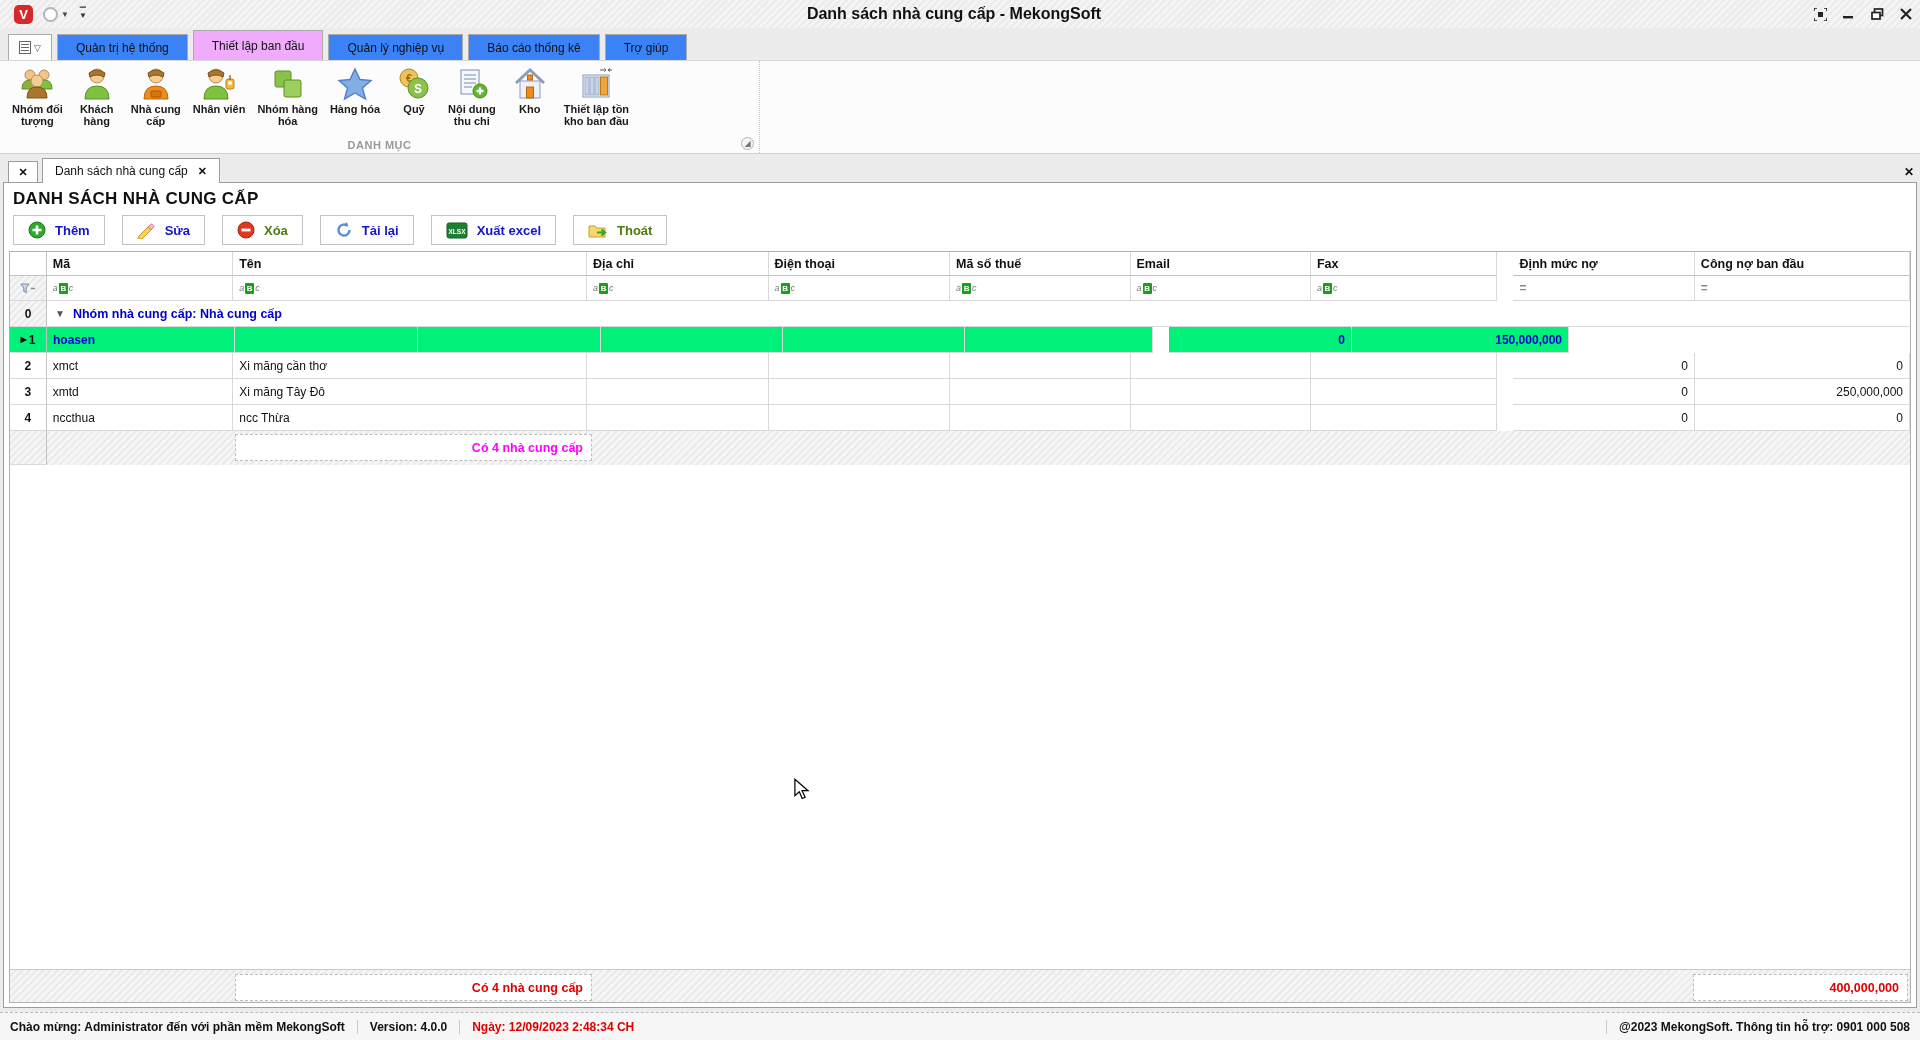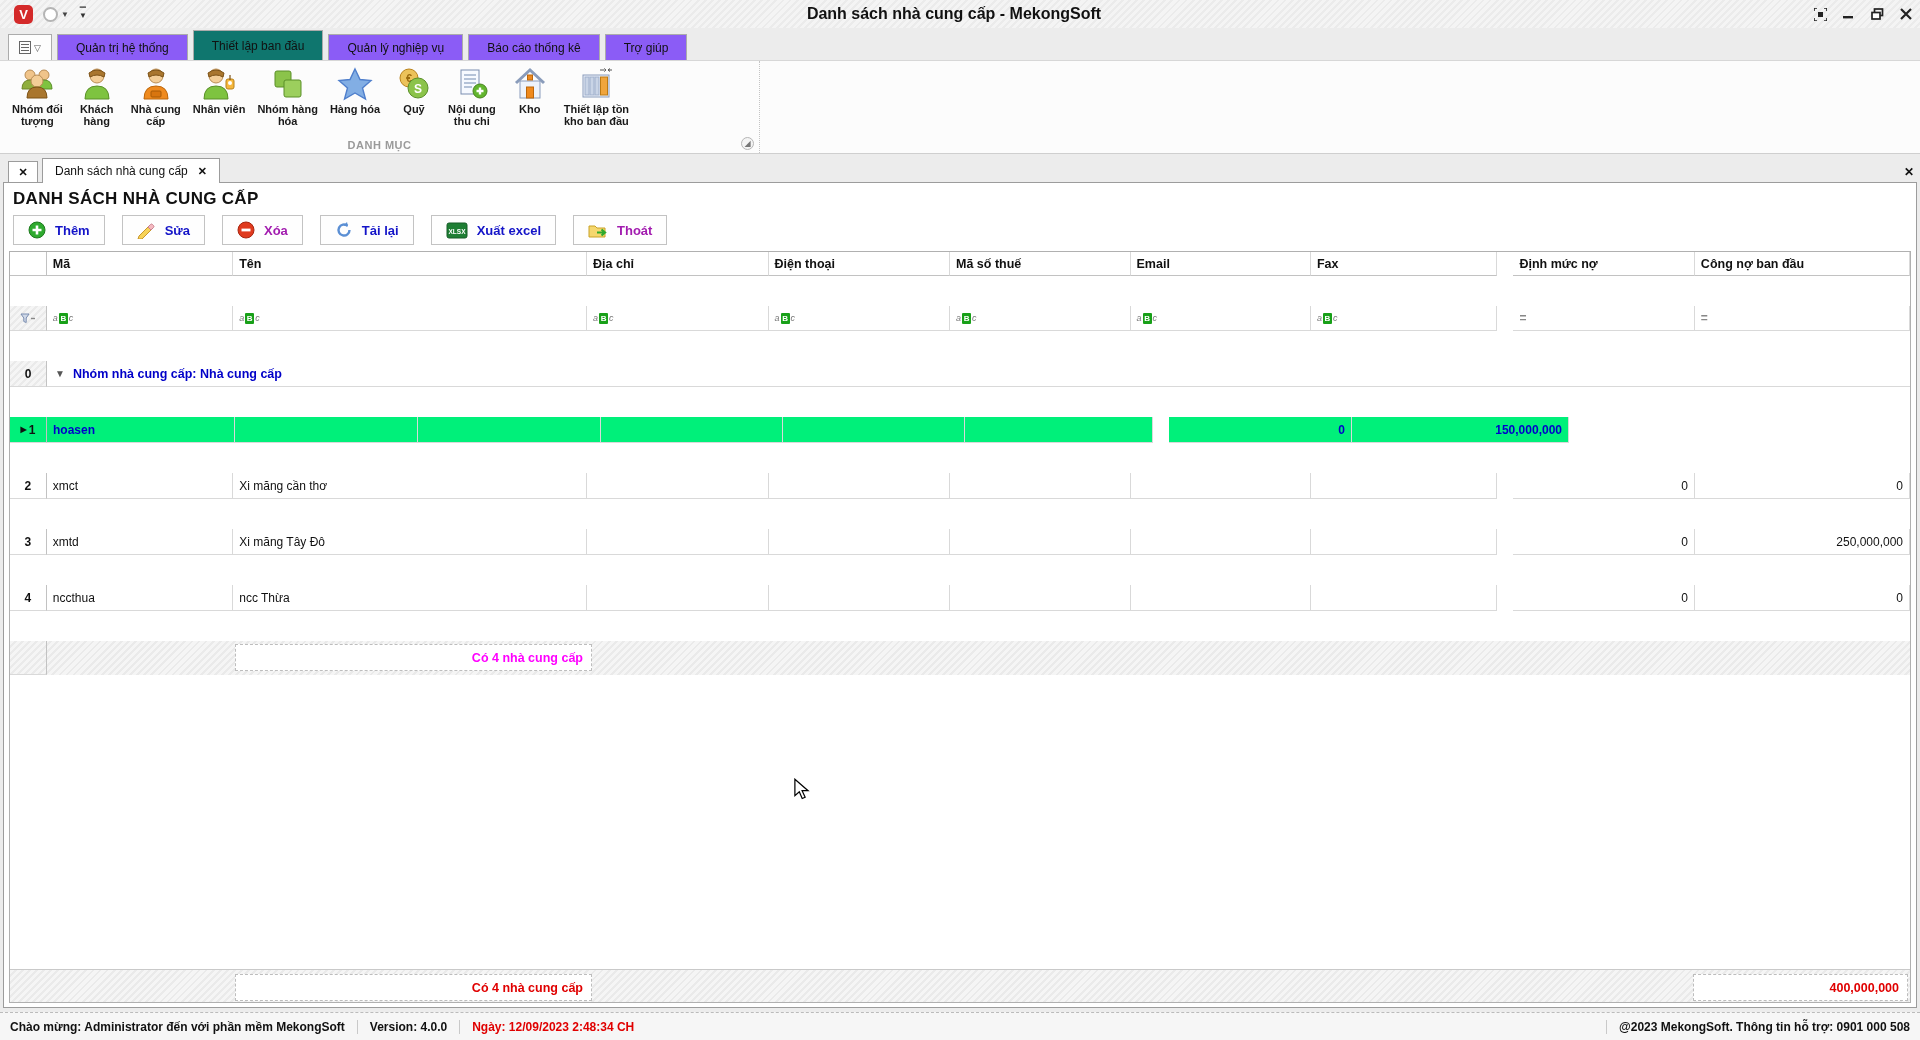--- a/index.html
+++ b/index.html
@@ -20,23 +20,23 @@
   .win-title { position:absolute; left:0; right:12px; text-align:center; font-size:16px; font-weight:bold; color:#111; }
   .win-controls { position:absolute; right:8px; top:0; height:28px; display:flex; align-items:center; gap:16px; }
   .win-controls svg { display:block; }
 
   
   .ribbon-tabs { position:absolute; left:0; top:28px; width:1920px; height:32px; display:flex; align-items:flex-end; padding-left:8px; }
   .app-menu-btn { width:44px; height:26px; background:#fdfdfd; border:1px solid #ababab; border-bottom:none;
      display:flex; align-items:center; justify-content:center; gap:3px; font-size:9px; color:#555; }
   .menu-glyph { width:12px; height:13px; border:1px solid #666; display:flex; flex-direction:column; justify-content:space-around; padding:1px; }
   .menu-glyph i { display:block; height:1px; background:#666; }
-  .rtab { height:26px; margin-left:5px; padding:0 18px; background:#8b5cf6; border:1px solid #ababab; border-bottom:none;
+  .rtab { height:26px; margin-left:5px; padding:0 18px; background:#3b82f6; border:1px solid #ababab; border-bottom:none;
      font-size:12px; display:flex; align-items:center; color:#111; }
-  .rtab.active { background:#0f766e; height:30px; font-size:12px; z-index:2; }
+  .rtab.active { background:#f0abfc; height:30px; font-size:12px; z-index:2; }
 
   
   .ribbon-body { position:absolute; left:0; top:60px; width:1920px; height:94px; background:#fcfcfc;
      border-top:1px solid #d7d7d7; border-bottom:1px solid #cfcfcf; }
   .ribbon-group { position:absolute; left:0; top:0; width:760px; height:92px; border-right:1px dotted #c4c4c4; }
   .ribbon-items { display:flex; align-items:flex-start; padding:4px 4px 0 6px; }
   .ribbon-item { display:flex; flex-direction:column; align-items:center; padding:2px 6px; min-width:56px; cursor:default; }
   .ribbon-item svg { display:block; margin-bottom:2px; }
   .ribbon-item .lbl { font-size:11px; font-weight:bold; color:#1a1a1a; text-align:center; line-height:12px; white-space:pre-line; }
   .group-caption { position:absolute; left:0; bottom:2px; width:100%; text-align:center;
@@ -54,24 +54,24 @@
   .doc-close-right { position:absolute; right:6px; bottom:4px; font-weight:bold; font-size:12px; }
 
   
   .panel { position:absolute; left:3px; top:182px; width:1914px; height:826px; background:#fff;
      border:1px solid #9c9c9c; padding:4px 5px 0 5px; display:flex; flex-direction:column; }
   .page-title { font-size:17px; font-weight:bold; letter-spacing:.3px; padding:2px 0 4px 4px; }
   .toolbar { display:flex; gap:17px; padding:2px 0 6px 4px; }
   .tbtn { height:30px; border:1px solid #c3c3c3; background:#fefefe; display:flex; align-items:center;
      gap:9px; padding:0 14px; font-size:13px; font-weight:bold; cursor:default; }
   .tbtn .cap-blue { color:#1414c8; }
-  .tbtn .cap-red { color:#a21caf; }
-
-  
-  .grid { flex:1; border:1px solid #b0b0b0; display:flex; flex-direction:column; margin-bottom:4px; overflow:hidden;gap:30px; }
+  .tbtn .cap-red { color:#4d7c0f; }
+
+  
+  .grid { flex:1; border:1px solid #b0b0b0; display:flex; flex-direction:column; margin-bottom:4px; overflow:hidden; }
   .grow { display:flex; }
   .cell { border-right:1px solid #d9d9d9; border-bottom:1px solid #d9d9d9; overflow:hidden; white-space:nowrap;
      display:flex; align-items:center; padding:0 6px; font-size:12px; }
   .c0{width:37px;} .c1{width:188px;} .c2{width:357px;} .c3{width:183px;} .c4{width:183px;}
   .c5{width:182px;} .c6{width:182px;} .c7{width:188px;} .c8{width:183px;margin-left:16px;} .c9{width:217px;}
   .hdr { height:24px; }
   .hdr .cell { font-weight:bold; font-size:12.5px; background:#fff; border-bottom:1px solid #c2c2c2; }
   .filter-row { height:25px; }
   .rowhead { justify-content:center; font-weight:bold; font-size:12px;
      background: repeating-linear-gradient(135deg,#f5f5f5 0 3px,#eaeaea 3px 5px); border-right:1px solid #c2c2c2; }

